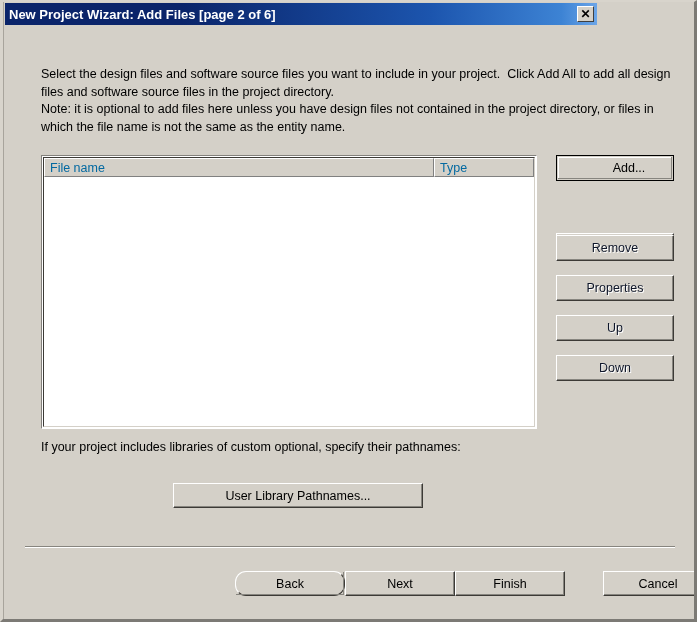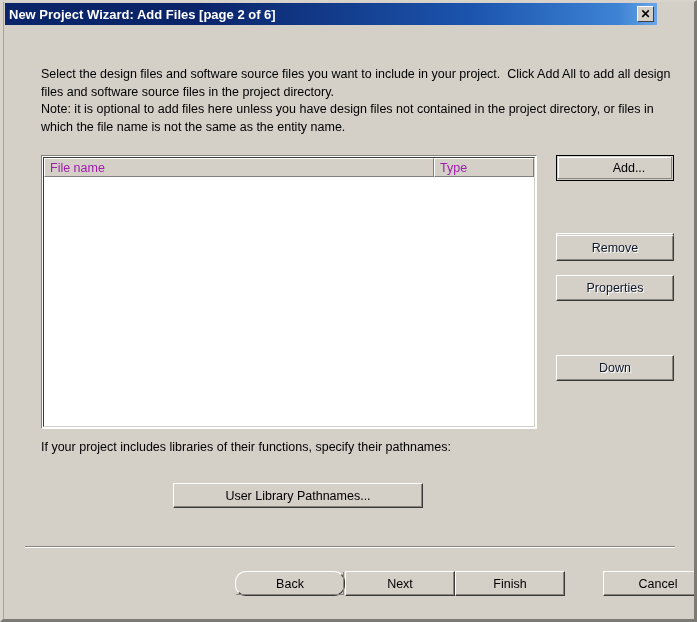--- a/index.html
+++ b/index.html
@@ -33,21 +33,21 @@
     position: absolute;
     left: 0; top: 0; bottom: 0;
     width: 1px;
     background: #a8a49c;
   }
 
   
   #titlebar {
     position: absolute;
     left: 2px; top: 1px;
-    width: 652px;
+    width: 592px;
     height: 22px;
     background: linear-gradient(to right, #0a246a 0%, #0a246a 30%, #1c55ae 72%, #3d83d4 94%, #6ba5e8 100%);
     display: flex;
     align-items: center;
   }
   #title-text {
     color: #ffffff;
     font-size: 13px;
     font-weight: bold;
     margin-left: 4px;
@@ -136,21 +136,21 @@
     z-index: 2;
   }
   .col-head {
     background: #d4d0c8;
     border-top: 1px solid #ffffff;
     border-left: 1px solid #ffffff;
     border-right: 1px solid #808080;
     border-bottom: 1px solid #808080;
     box-sizing: border-box;
     font-size: 12.5px;
-    color: #a21caf;
+    color: #0369a1;
     display: flex;
     align-items: center;
     padding-left: 5px;
     cursor: default;
     user-select: none;
   }
   .col-filename { width: 390px; }
   .col-type { flex: 1; }
 
   #list-body {
@@ -294,27 +294,31 @@
     <div class="btn side-btn disabled" id="btn-remove" style="top:210px;">
       <span class="inner"></span>
       <span>Remove</span>
     </div>
 
     <div class="btn side-btn disabled" id="btn-properties" style="top:250px;">
       <span class="inner"></span>
       <span>Properties</span>
     </div>
 
+    <div class="btn side-btn disabled" id="btn-up" style="top:290px;">
+      <span class="inner"></span>
+      <span>Up</span>
+    </div>
 
     <div class="btn side-btn disabled" id="btn-down" style="top:330px;">
       <span class="inner"></span>
       <span>Down</span>
     </div>
 
-    <div id="lib-text">If your project includes libraries of their functions, specify their pathnames:</div>
+    <div id="lib-text">If your project includes libraries of custom optional, specify their pathnames:</div>
 
     <div class="btn" id="user-lib-btn">
       <span class="inner"></span>
       <span>User Library Pathnames...</span>
     </div>
 
     <div id="separator"></div>
 
     <div class="btn bottom-btn" id="btn-back">
       <span class="inner"></span>

